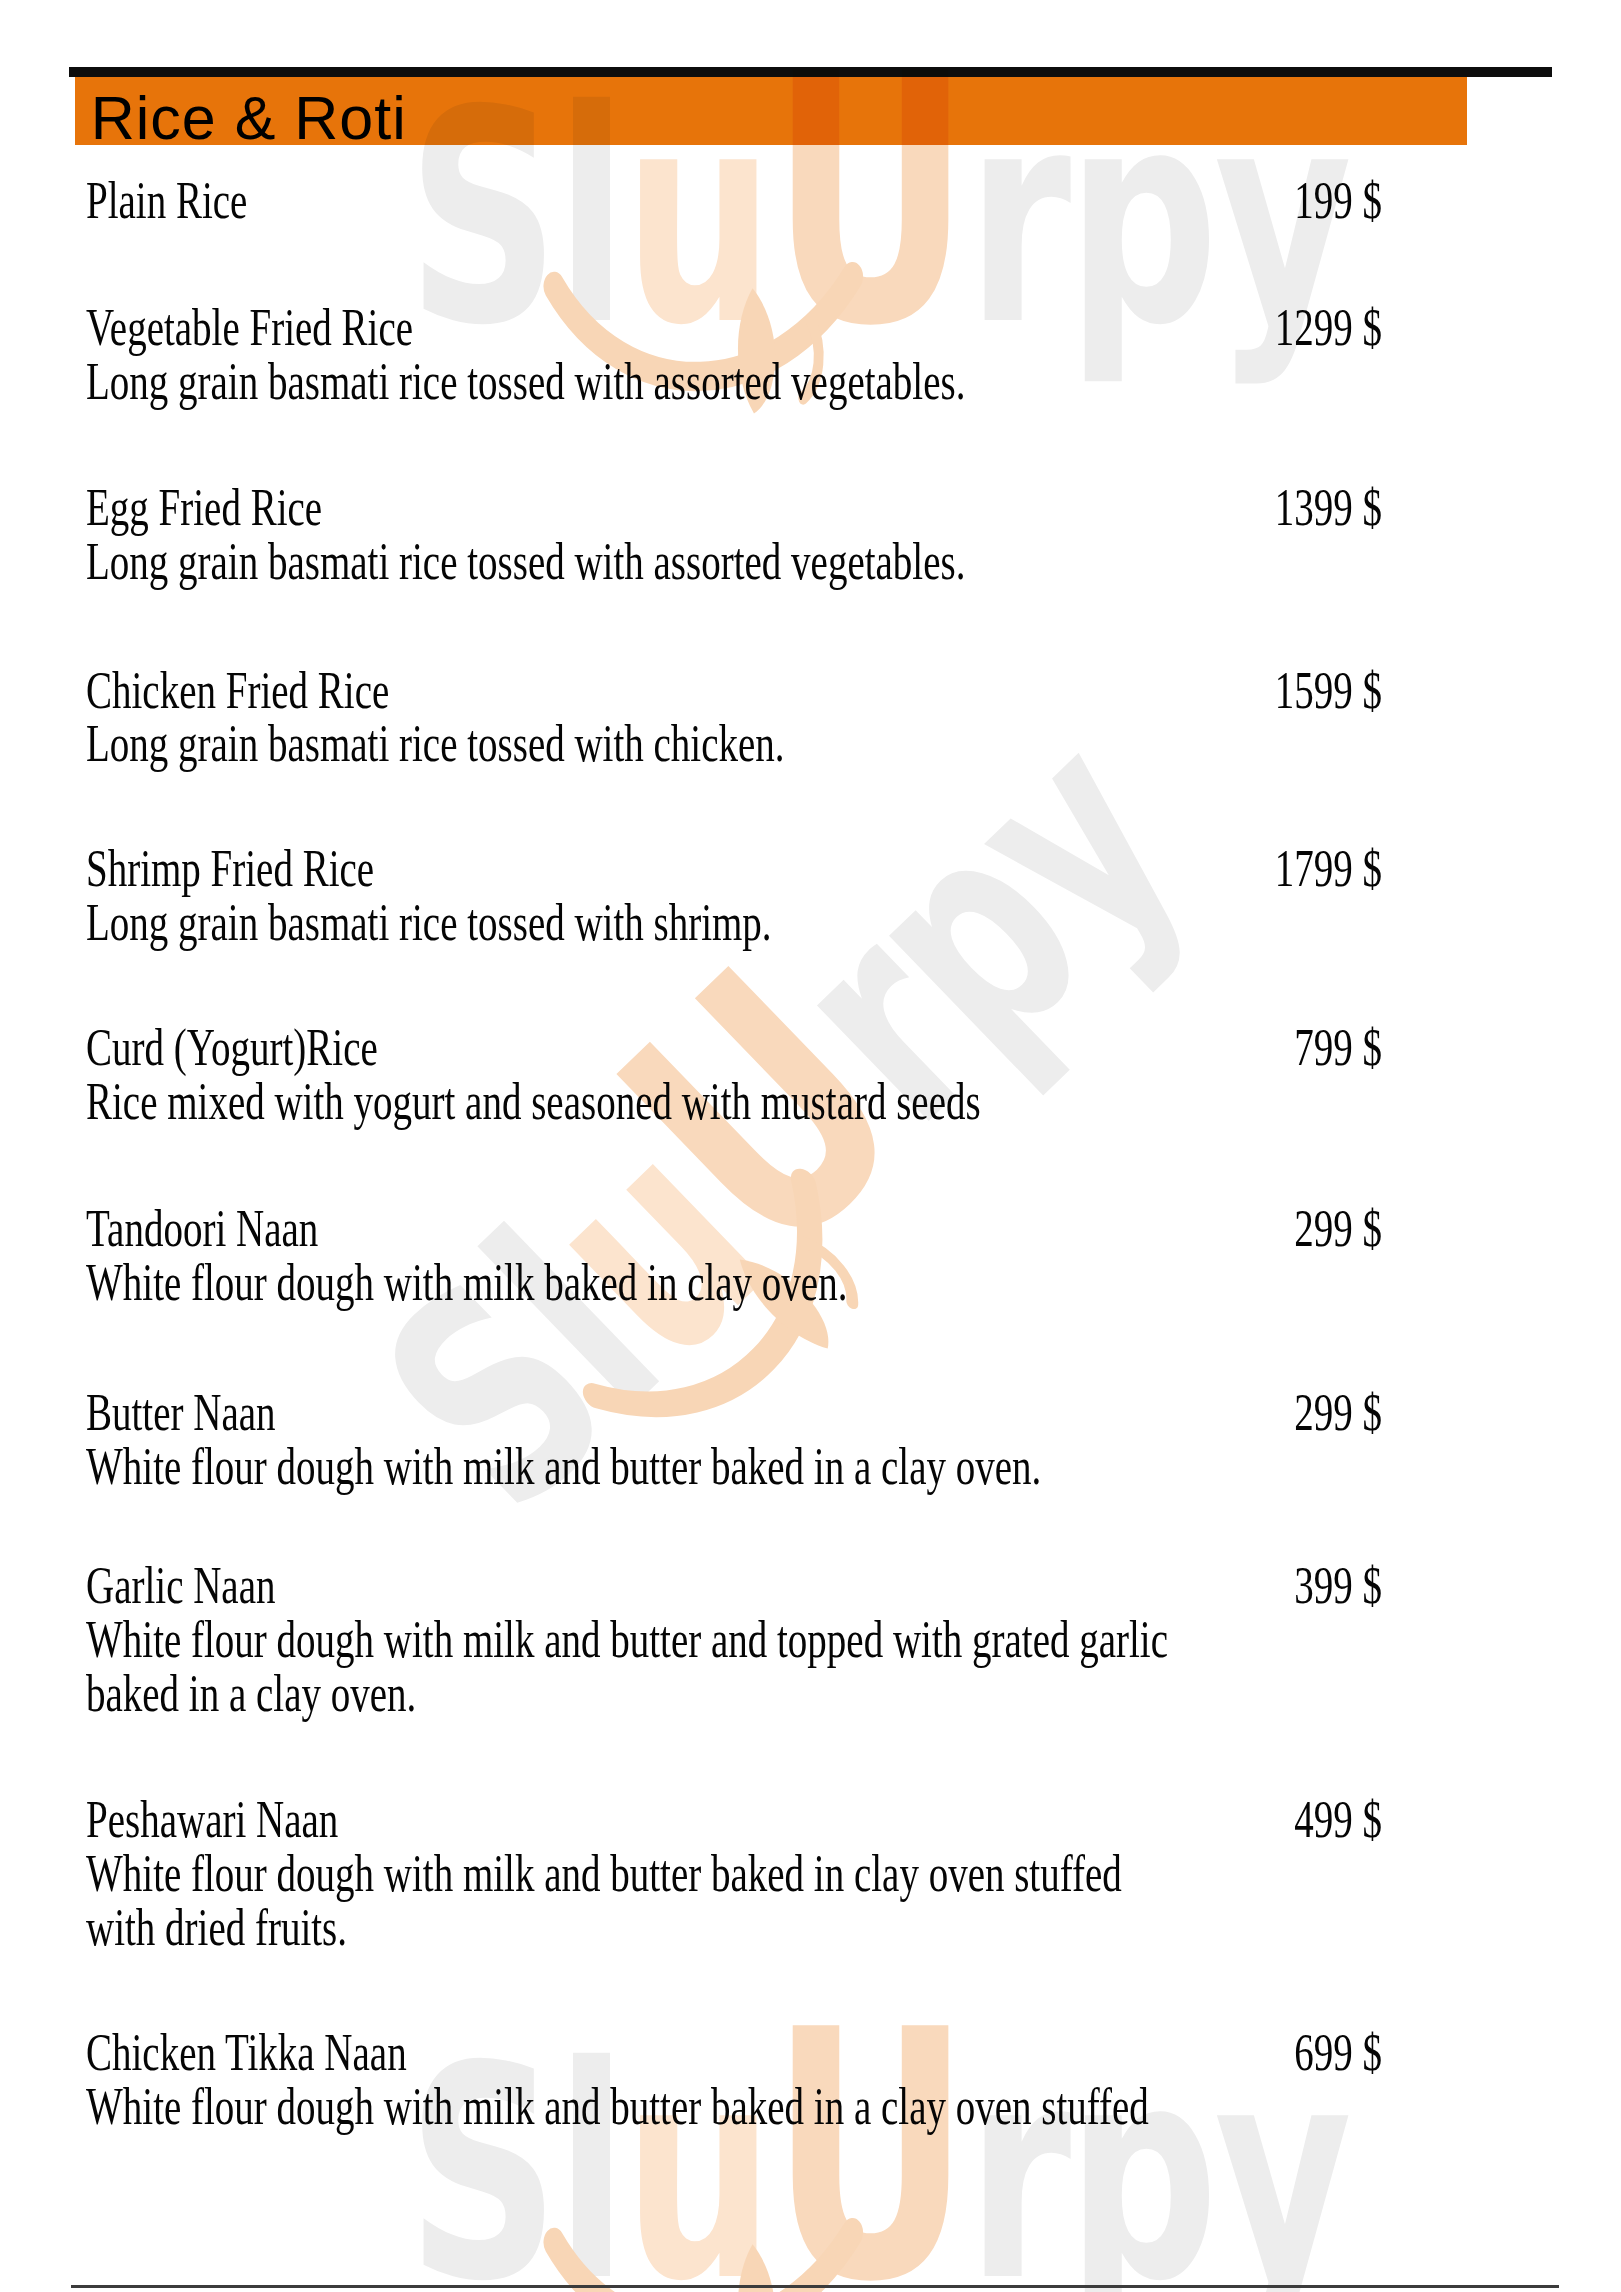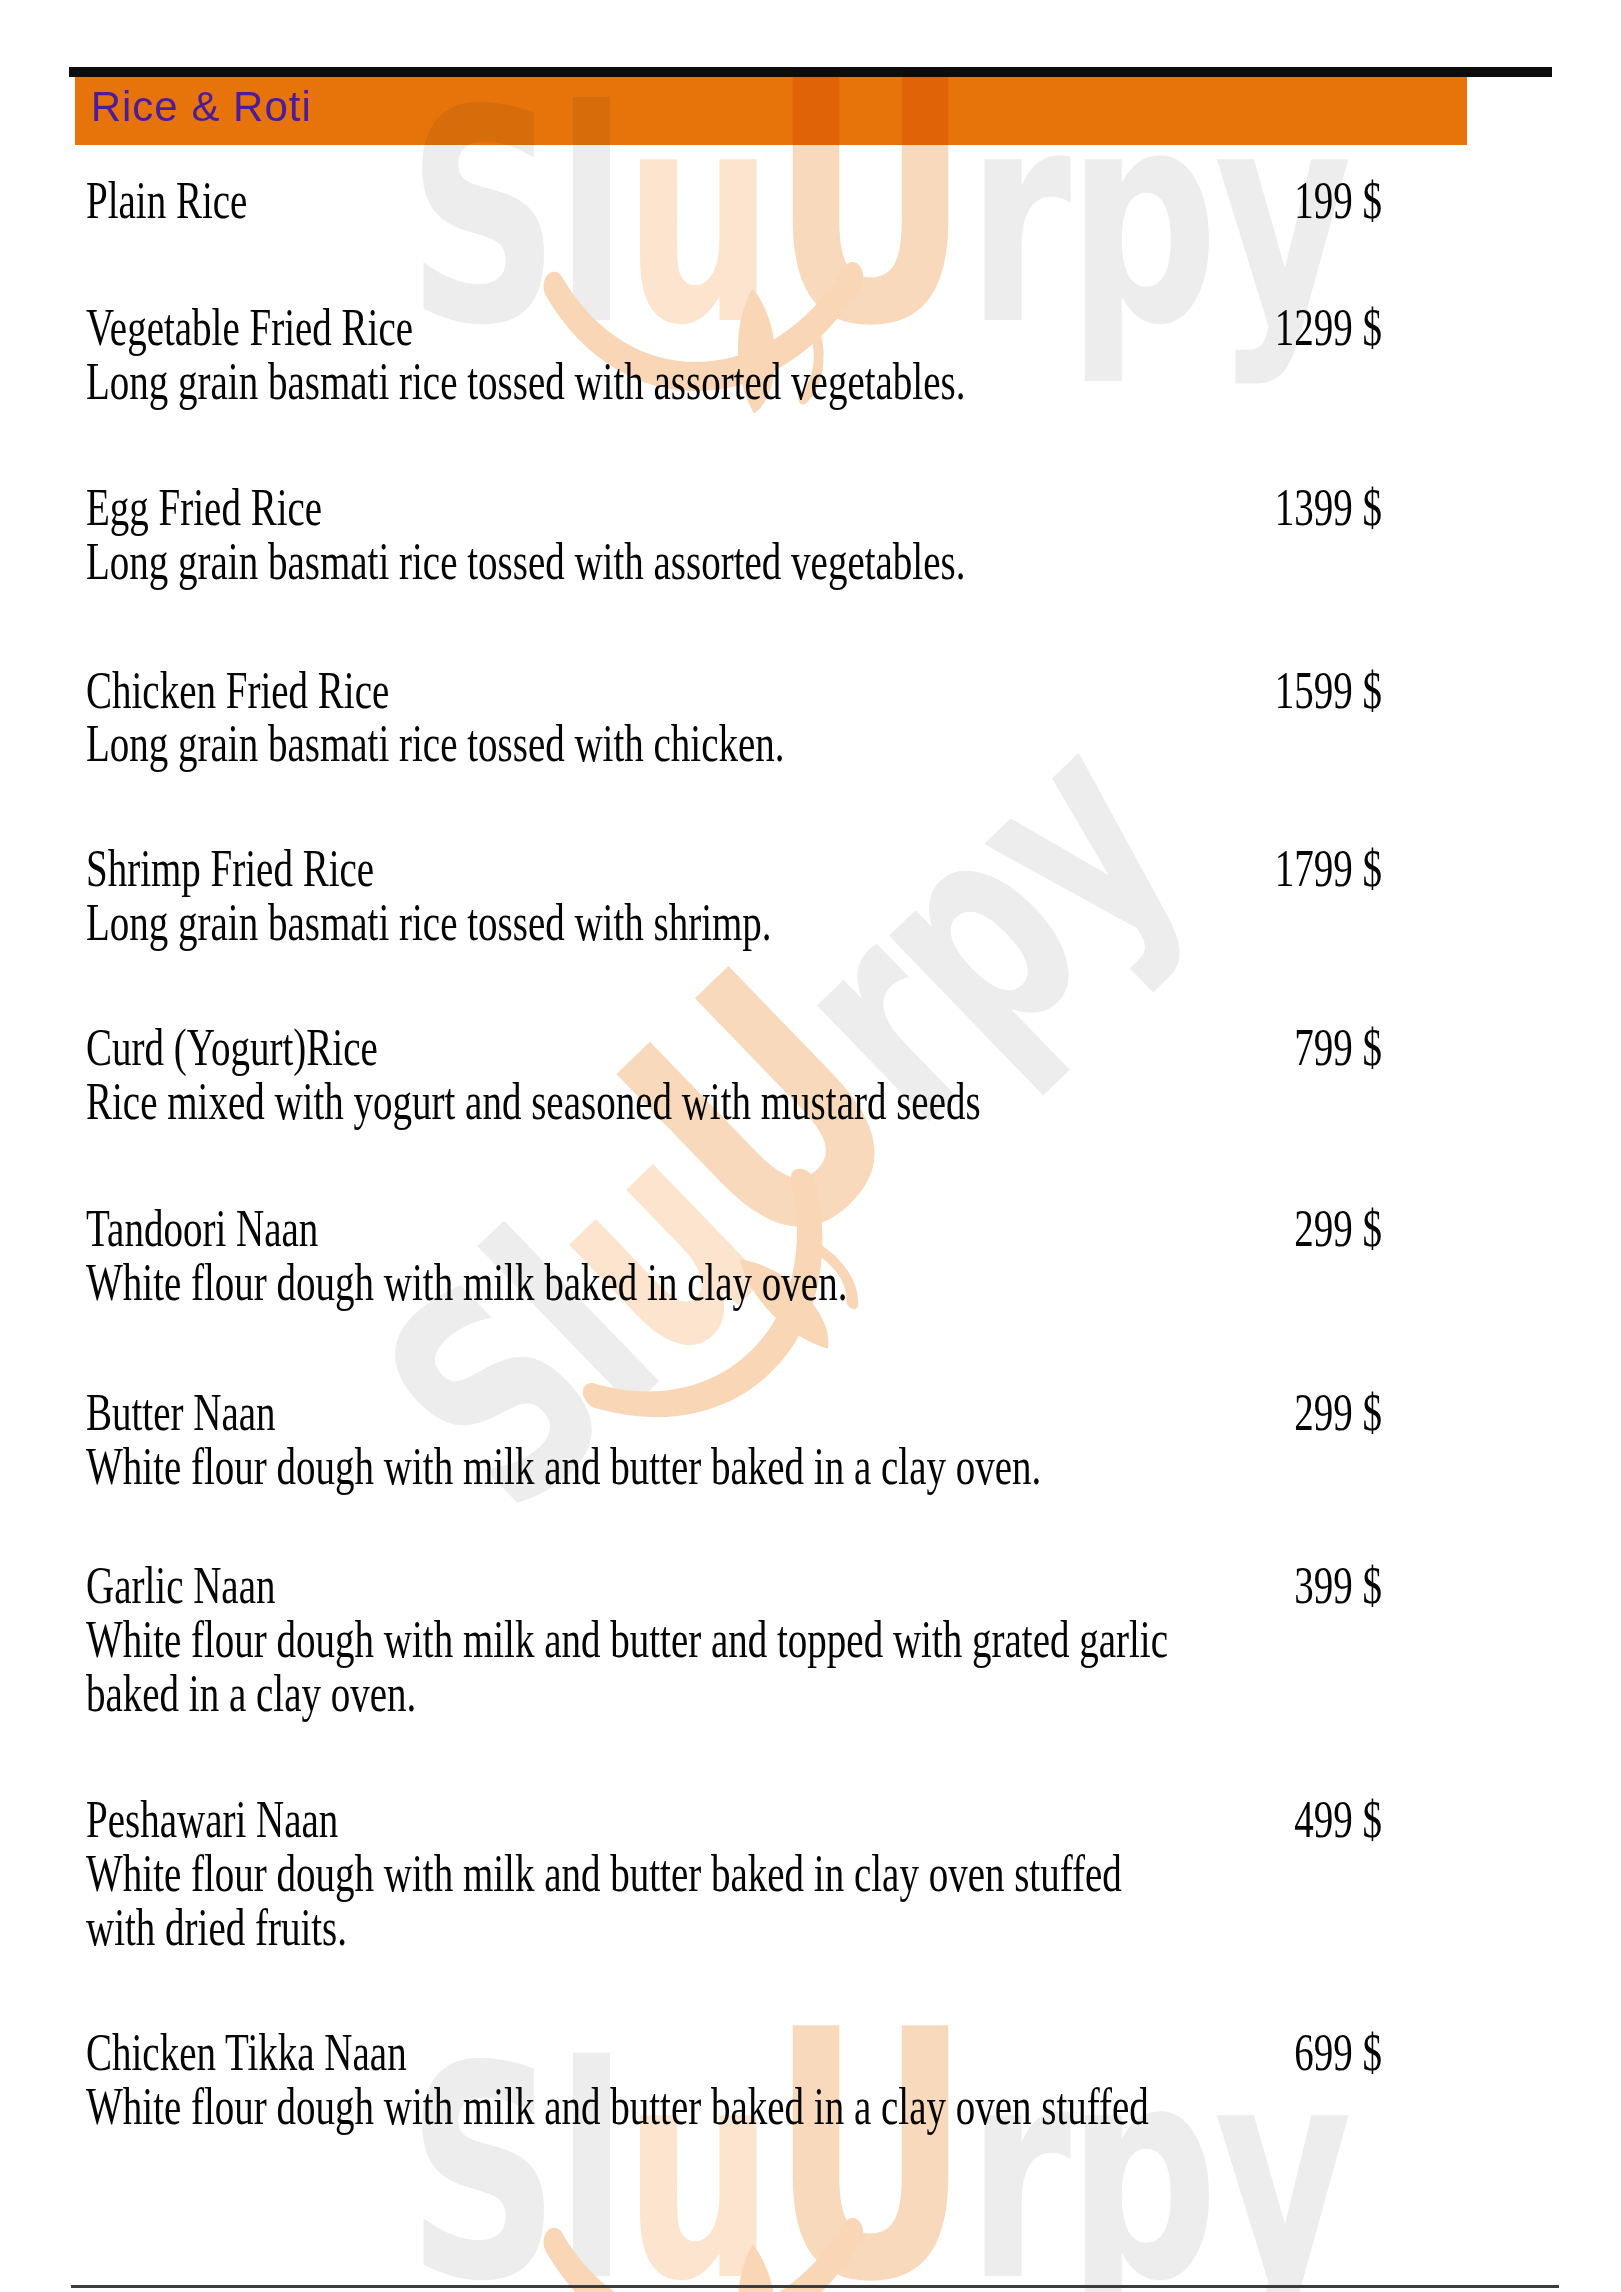--- a/index.html
+++ b/index.html
@@ -7,21 +7,21 @@
     position:relative; width:1621px; height:2293px;
     background:#ffffff; overflow:hidden;
     font-family:"Liberation Serif", serif;
   }
   
   .top-bar  { position:absolute; left:69px; top:67px; width:1483px; height:9.8px; background:#0d0d0d; z-index:1; }
   .banner   { position:absolute; left:75px; top:77px; width:1392px; height:68px; background:#E7740A; z-index:1; }
   .banner-title {
     position:absolute; left:15.7px; top:5.9px;
     font-family:"Liberation Sans", sans-serif;
-    font-size:42px; color:#4c1d95; letter-spacing:1px; white-space:nowrap;
+    font-size:61px; color:#000000; letter-spacing:1px; white-space:nowrap;
   }
   
   .wm { position:absolute; z-index:2; mix-blend-mode:multiply; pointer-events:none; transform-origin:left top; }
   .wm-word {
     font-family:"DejaVu Sans", sans-serif; font-weight:bold;
     font-size:294px; line-height:1; letter-spacing:-5.9px; white-space:nowrap;
   }
   .wm-tone-grey       { color:#ededed; }
   .wm-tone-orange     { color:#fce4ce; }
   .wm-tone-orange-big { color:#f9d9bc; font-size:1.17em; }

